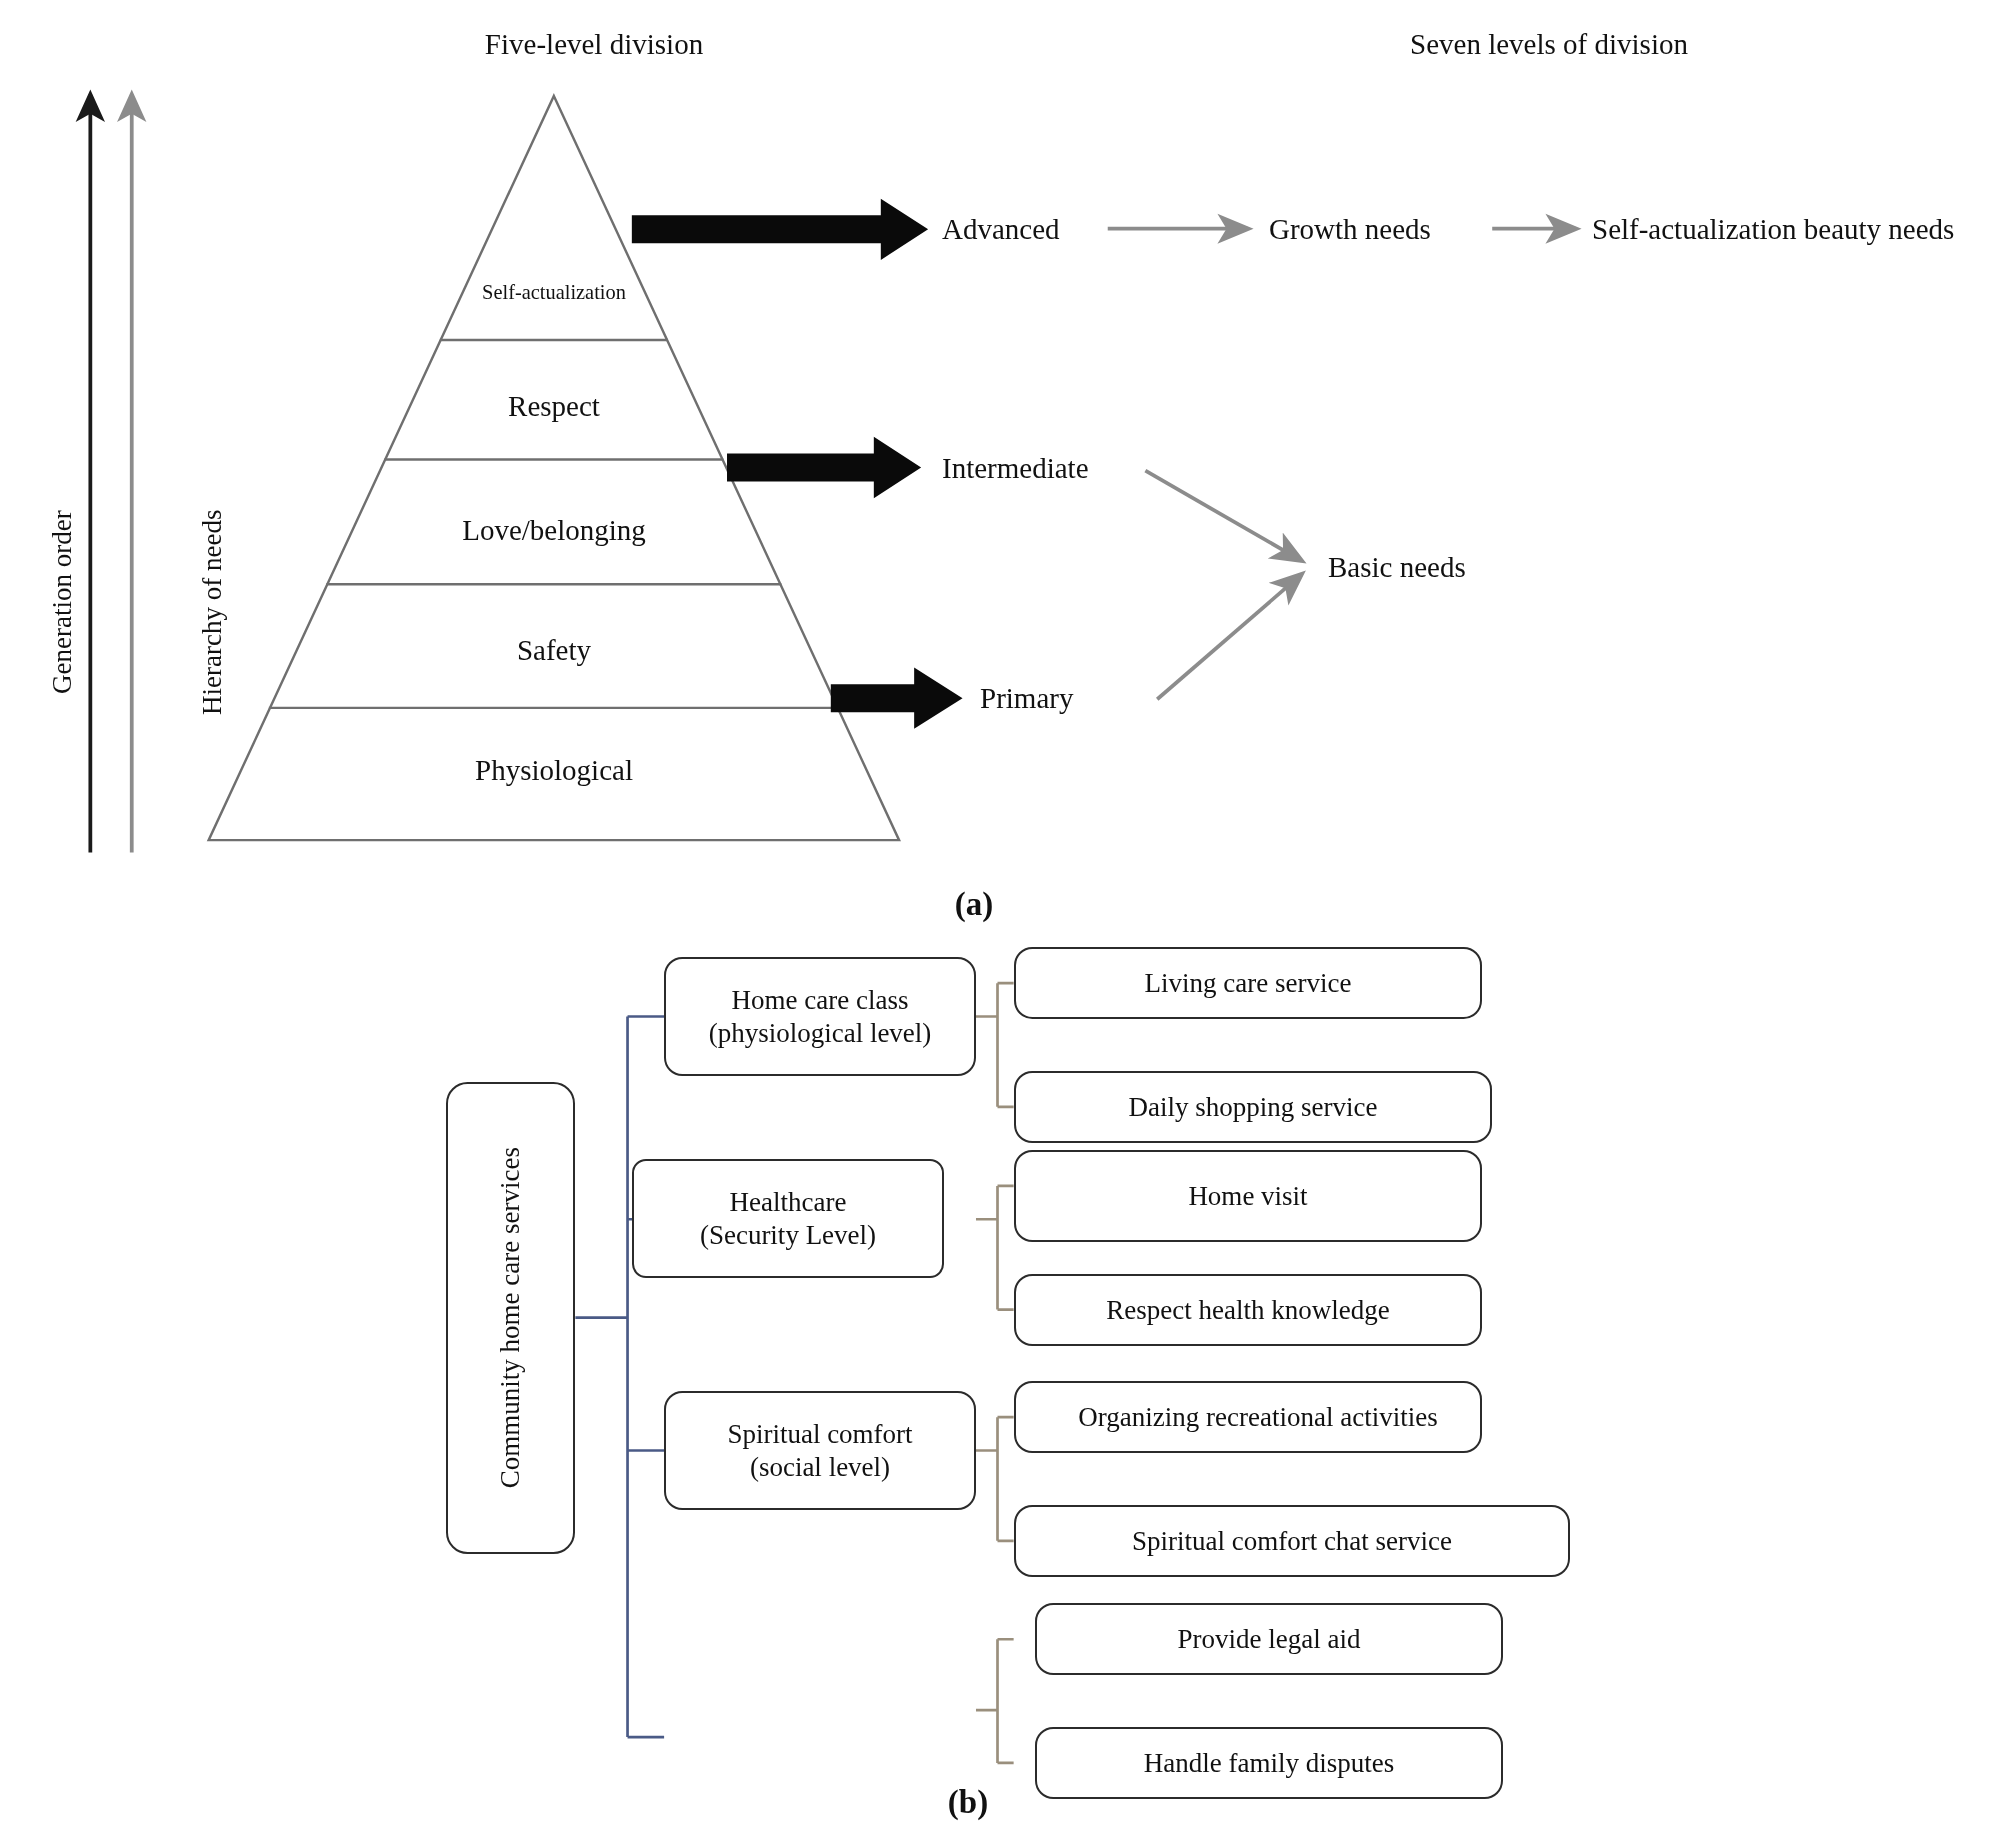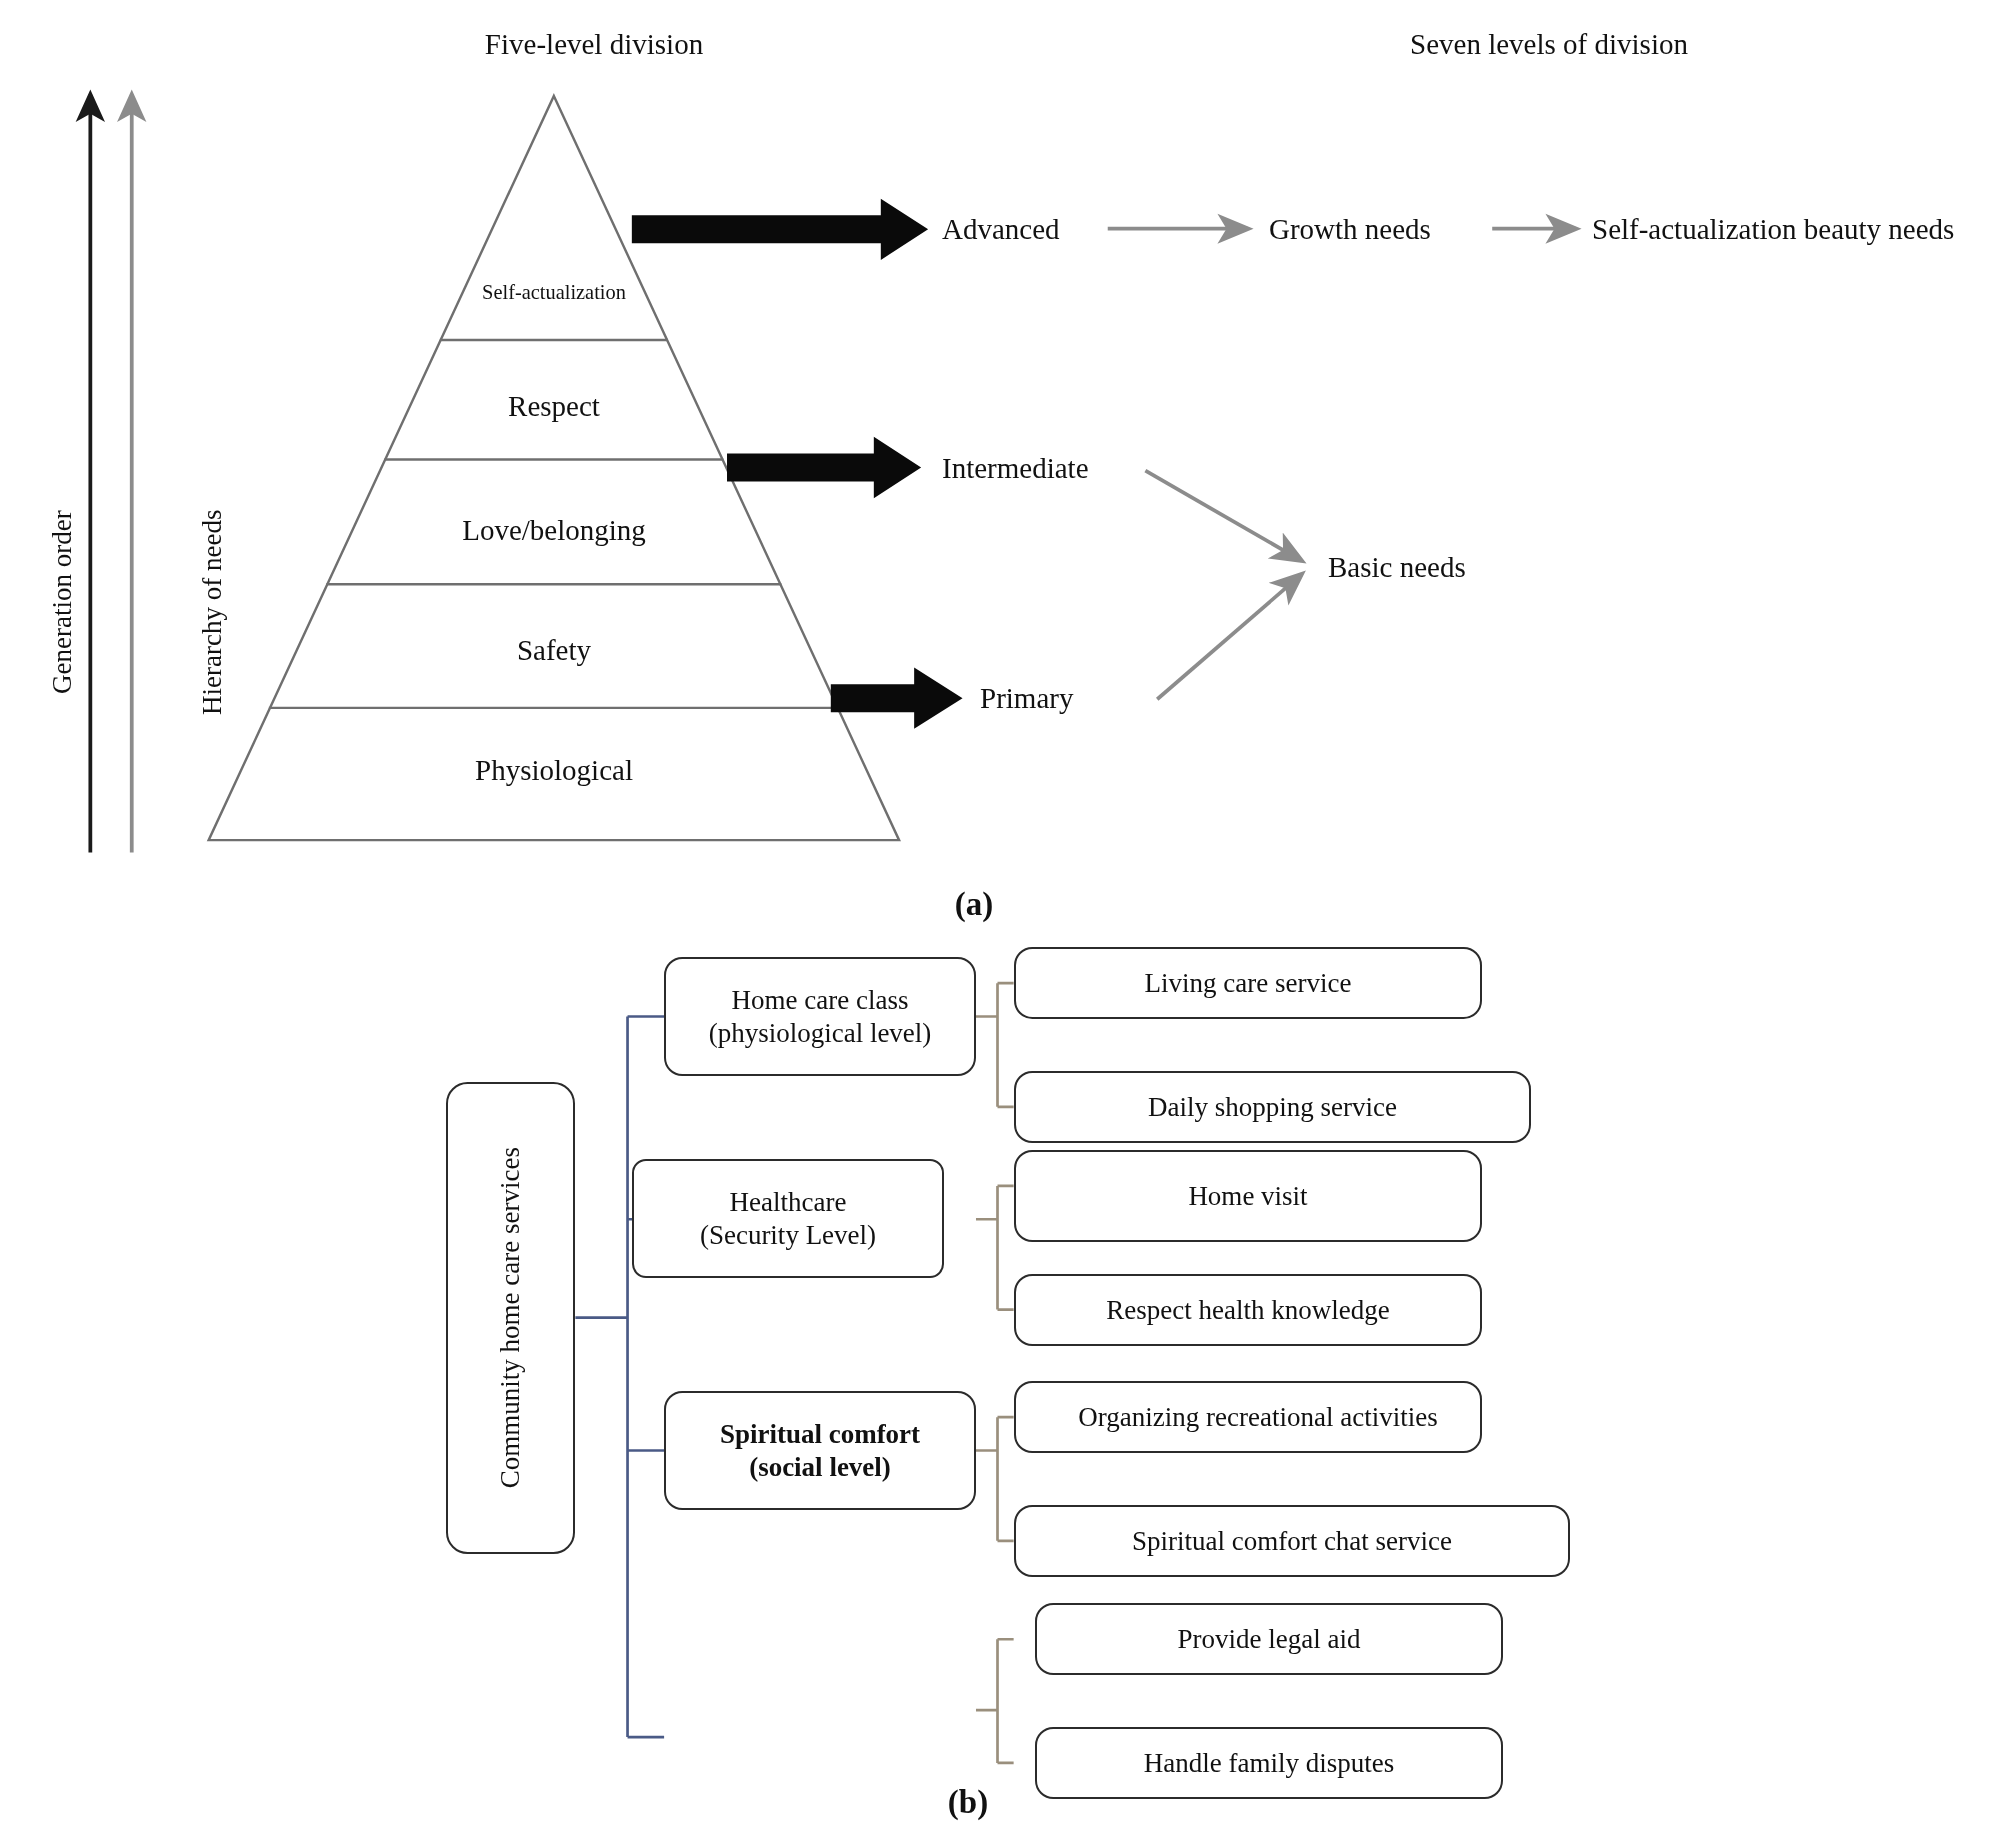--- a/index.html
+++ b/index.html
@@ -133,32 +133,32 @@
     </span>
   </div>
 
   <div class="node" style="left:632px;top:1159px;width:312px;height:119px;border-radius:14px;">
     <span class="two-line">
       <span>Healthcare</span><br>
       <span>(Security Level)</span>
     </span>
   </div>
 
-  <div class="node" style="left:664px;top:1391px;width:312px;height:119px;font-weight:bold;">
+  <div class="node" style="left:664px;top:1391px;width:312px;height:119px;">
     <span class="two-line">
       <span>Spiritual comfort</span><br>
       <span>(social level)</span>
     </span>
   </div>
 
 
   <div class="node" style="left:1014px;top:947px;width:468px;height:72px;">
     <span>Living care service</span>
   </div>
-  <div class="node" style="left:1014px;top:1071px;width:517px;height:72px;">
+  <div class="node" style="left:1014px;top:1071px;width:478px;height:72px;">
     <span>Daily shopping service</span>
   </div>
 
   <div class="node" style="left:1014px;top:1150px;width:468px;height:92px;">
     <span>Home visit</span>
   </div>
   <div class="node" style="left:1014px;top:1274px;width:468px;height:72px;">
     <span>Respect health knowledge</span>
   </div>
 

